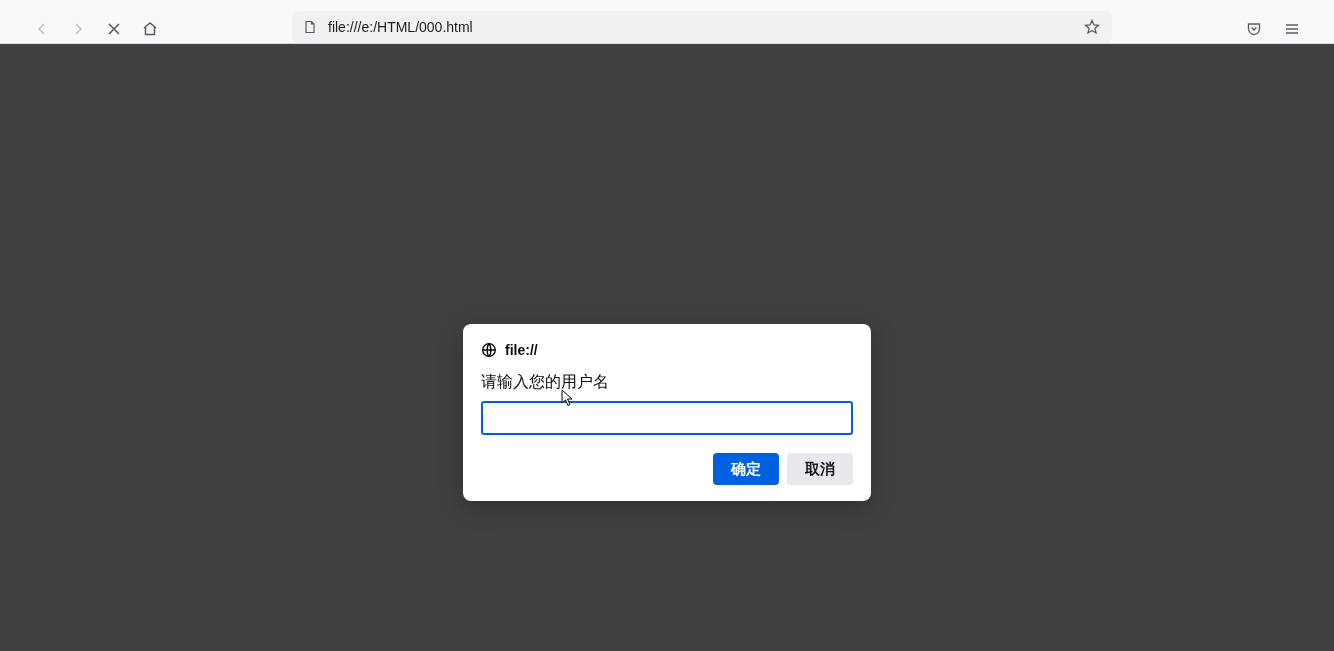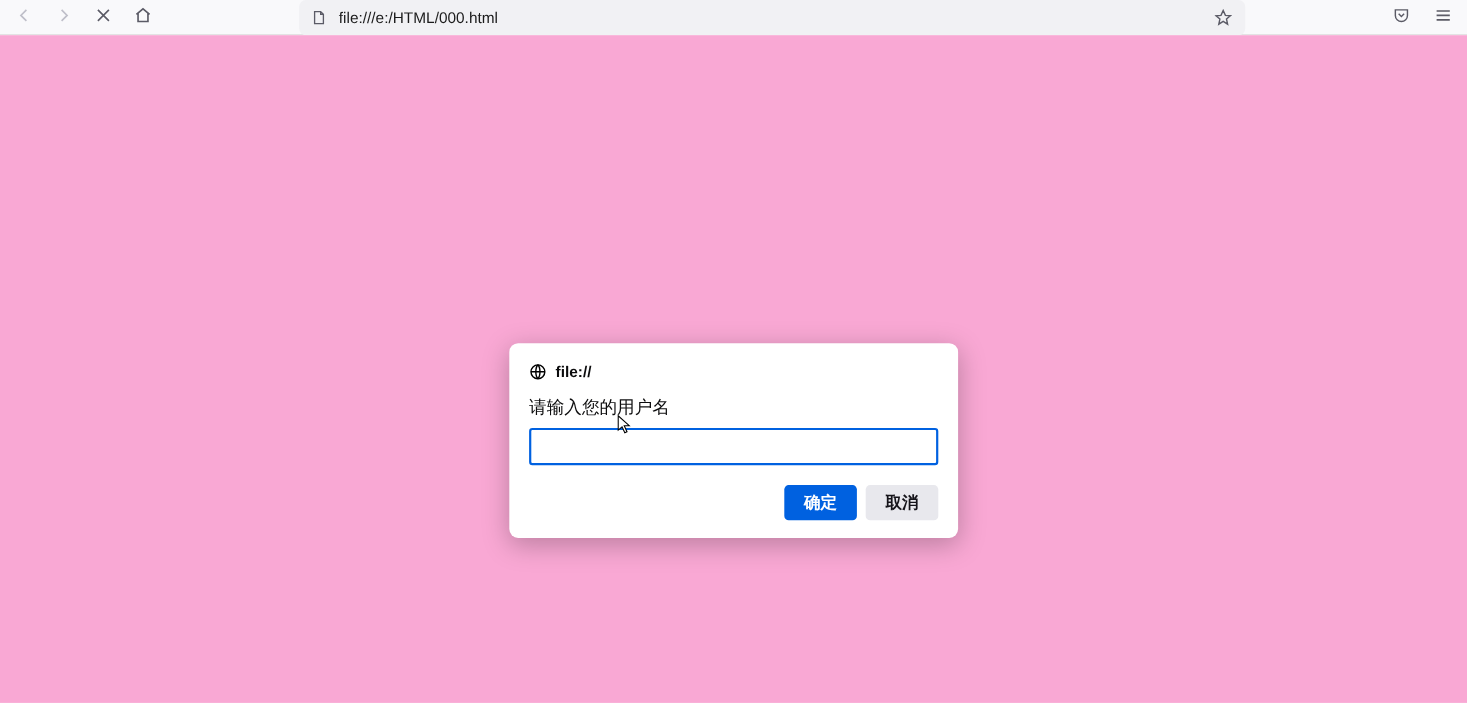--- a/index.html
+++ b/index.html
@@ -1,27 +1,27 @@
 <!DOCTYPE html>
 <html><head>
   <meta charset="utf-8">
   <style>
     * { margin: 0; padding: 0; box-sizing: border-box; }
     html, body { width: 100%; height: 100%; font-family: -apple-system, BlinkMacSystemFont, "Segoe UI", Arial, sans-serif; }
     body { overflow: hidden; }
 
     
     .browser-chrome {
-      height: 32px;
+      height: 44px;
       background: #f9f9fb;
       border-bottom: 1px solid #e0e0e2;
       display: flex;
-      align-items: flex-start;
+      align-items: flex-end;
       gap: 8px;
-      padding: 0 8px;
+      padding: 0 28px;
     }
     .nav-btn {
       width: 28px;
       height: 28px;
       display: flex;
       align-items: center;
       justify-content: center;
       color: #5b5b66;
       border-radius: 4px;
       cursor: pointer;
@@ -44,21 +44,21 @@
     }
     .addr-text { flex: 1; font-size: 14px; color: #1b1b1b; }
     .addr-star { color: #5b5b66; display: flex; align-items: center; justify-content: center; width: 20px; height: 20px; }
     .right-icons { display: flex; align-items: center; gap: 10px; }
 
     
     .viewport {
       position: relative;
       width: 100%;
       height: calc(100% - 44px);
-      background: #f9a8d4;
+      background: #404040;
     }
 
     
     .dialog {
       position: absolute;
       left: 50%;
       top: 280px;
       transform: translateX(-50%);
       width: 408px;
       background: #fff;

